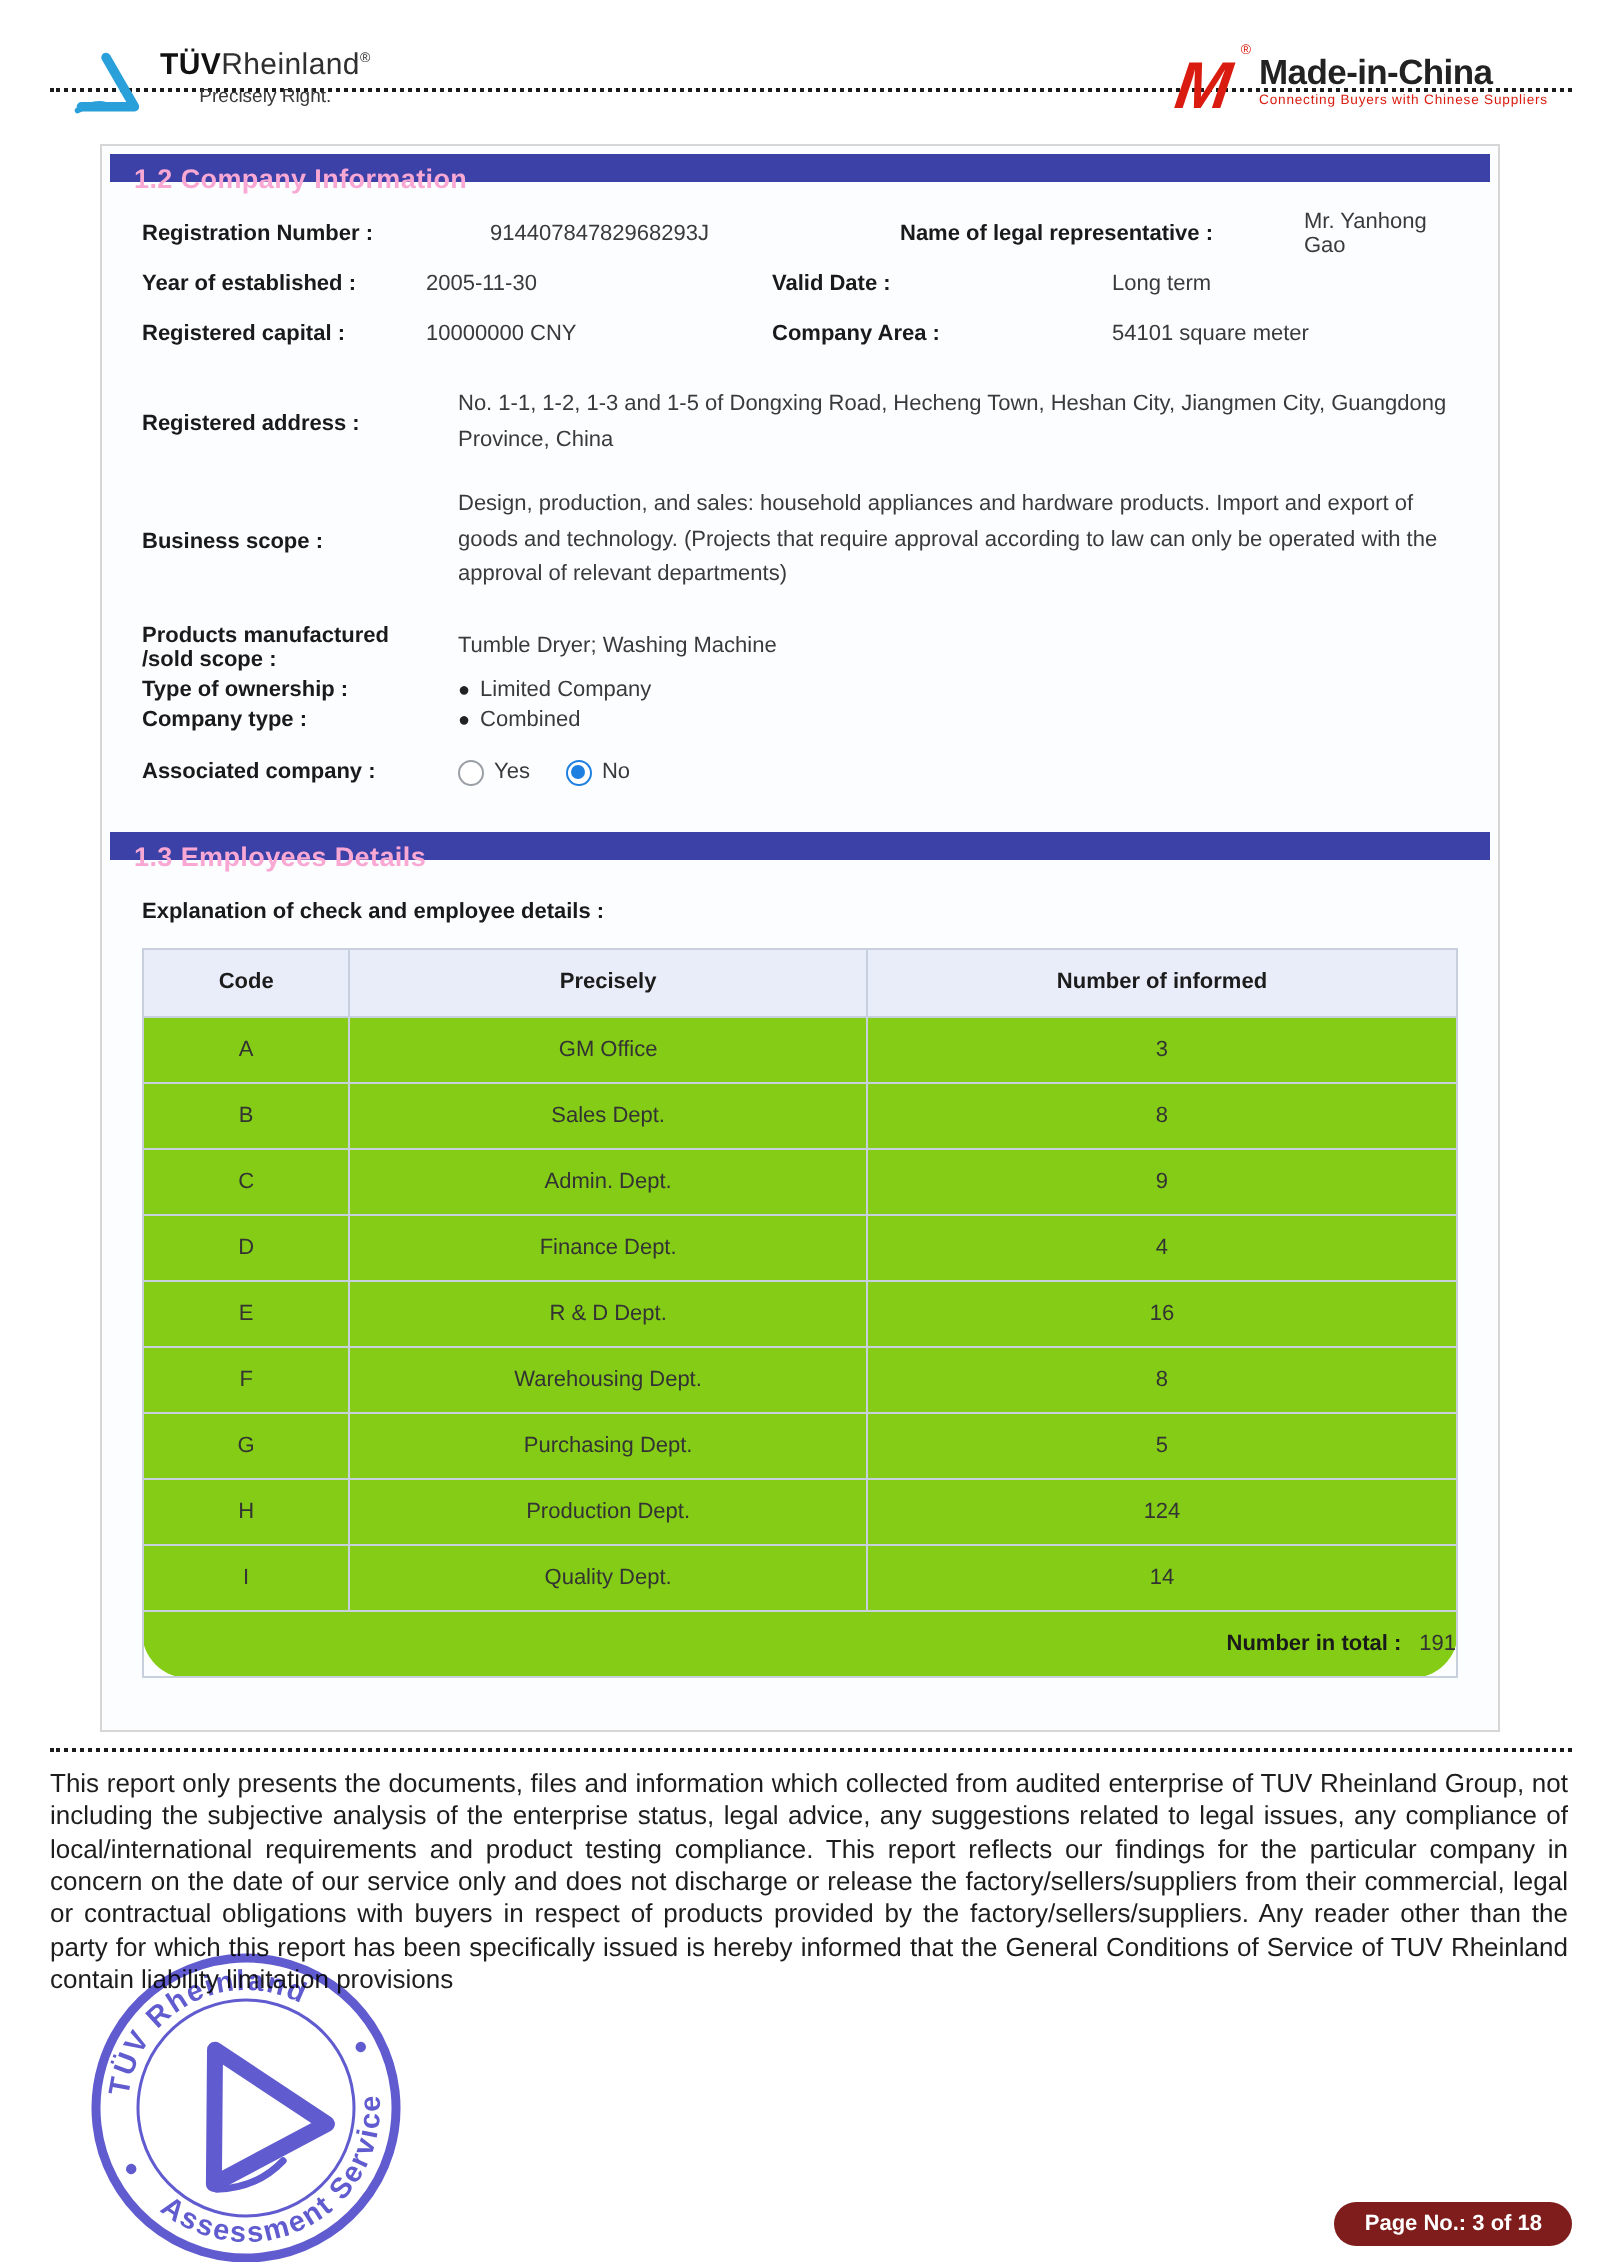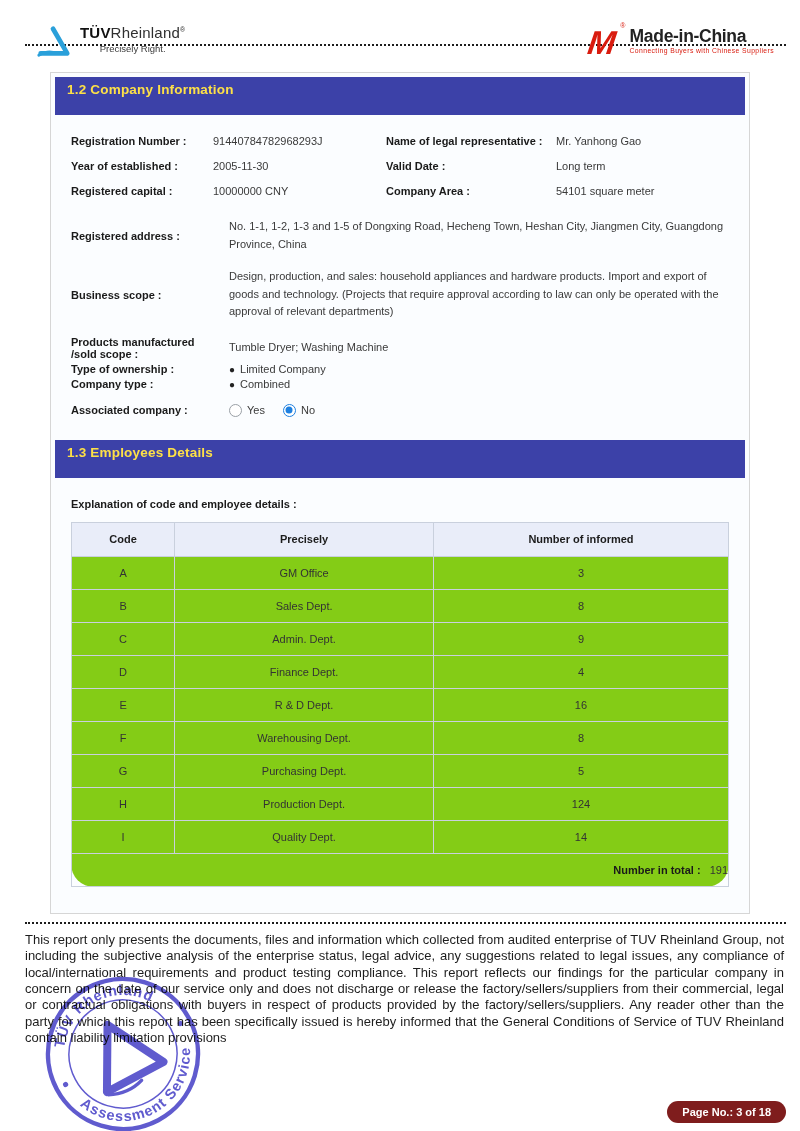--- a/index.html
+++ b/index.html
@@ -30,27 +30,27 @@
   .dotted { border-top: 2px dotted #1c1c1c; margin: 0 14px 0 25px; }
   .dotted.top-line { margin-top: 0; }
   .dotted.bottom-line { }
 
   
   .content-box {
     margin: 26px 50px 0 50px; border: 1px solid #d6d6d6; background: #fbfdff;
     padding-bottom: 26px;
   }
   .sec-bar {
-    margin: 4px 4px 0 4px; height: 38px; line-height: 26px;
-    background: #3c41a8; color: #fde047; font-weight: 700; font-size: 13.5px;
+    margin: 4px 4px 0 4px; height: 14px; line-height: 26px;
+    background: #3c41a8; color: #f9a8d4; font-weight: 700; font-size: 13.5px;
     padding-left: 12px; letter-spacing: 0.2px;
   }
   .info { padding: 0 20px; font-size: 11px; }
   .pair-row { display: grid; grid-template-columns: 142px 173px 170px 1fr; align-items: center; height: 25px; }
-  .pair-row:first-of-type { margin-top: 13px; }
+  .pair-row:first-of-type { margin-top: 13px; gap: 32px; }
   .lbl { font-weight: 700; color: #1a1a1a; }
   .val { color: #3a3a3a; }
   .block-row { display: grid; grid-template-columns: 150px 1fr; column-gap: 8px; align-items: center; margin-top: 15px; }
   .block-row .val { line-height: 1.6; }
   .bullet-row { display: grid; grid-template-columns: 150px 1fr; column-gap: 8px; align-items: center; margin-top: 3px; }
   .bullet { font-size: 10px; color: #222; margin-right: 5px; }
   .radio-row { display: grid; grid-template-columns: 150px 1fr; column-gap: 8px; align-items: center; margin-top: 14px; }
   .radio-opts { display: flex; gap: 18px; }
   .radio-opt { display: flex; align-items: center; gap: 5px; }
   .radio { width: 13px; height: 13px; border-radius: 50%; border: 1.5px solid #9aa0a6; background: #fff; position: relative; }
@@ -178,21 +178,21 @@
         </span>
       </div>
 
       <div style="height:19px"></div>
     </div>
 
     <div class="sec-bar">
       <span>1.3 Employees Details</span>
     </div>
 
-    <div class="explain">Explanation of code and employee details :</div>
+    <div class="explain">Explanation of check and employee details :</div>
 
     <table class="emp">
       <colgroup>
           <col style="width:15.7%">
           <col style="width:39.4%">
           <col style="width:44.9%">
         </colgroup>
       <thead>
         <tr>
           <th>Code</th>

